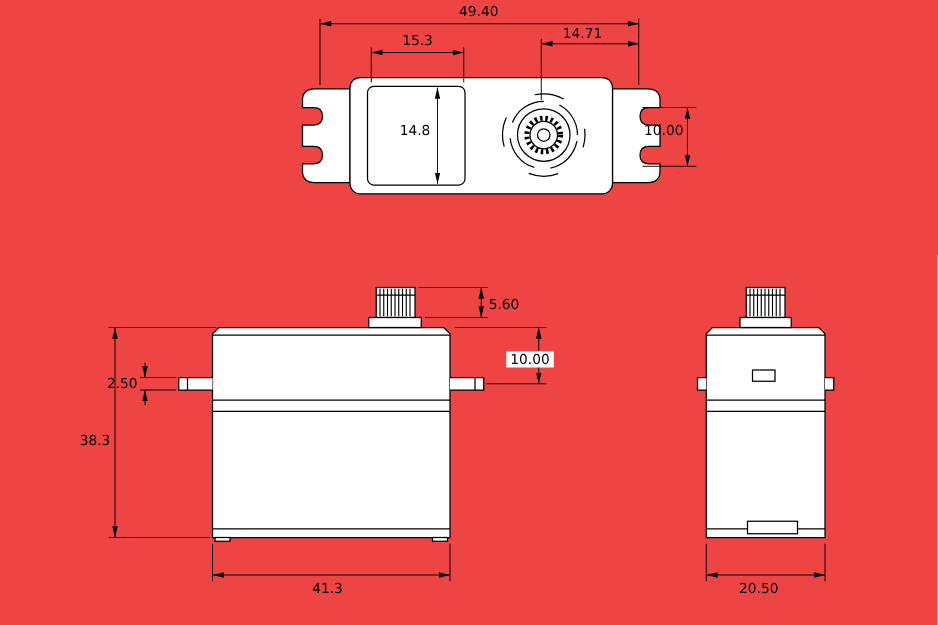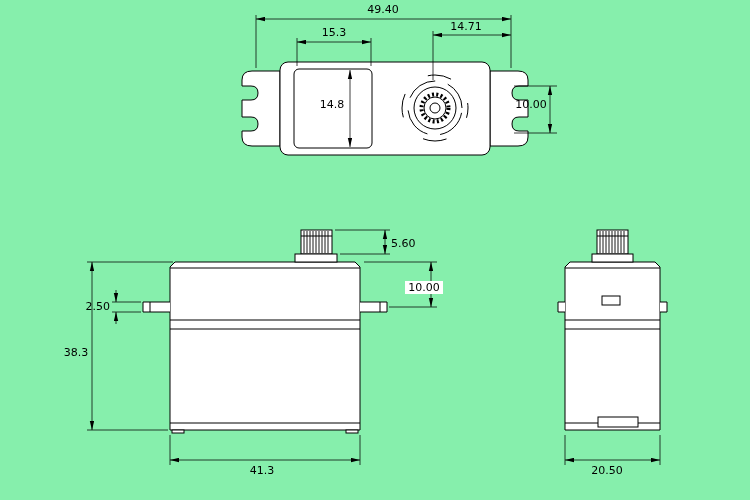--- a/index.html
+++ b/index.html
@@ -1,16 +1,16 @@
 <!DOCTYPE html>
 <html><head>
 <meta charset="utf-8">
 <style>
   html,body{margin:0;padding:0;background:#ffffff}
-  .canvas{position:relative;width:750px;height:500px;background:#86efac;overflow:hidden}
+  .canvas{position:relative;width:750px;height:500px;background:#ef4444;overflow:hidden}
   svg{display:block}
   .ln{stroke:#000;stroke-width:1;fill:none}
   .fw{fill:#ffffff}
   .ext{stroke:#000;stroke-width:.75;fill:none}
   .dim{stroke:#000;stroke-width:.75;fill:none}
   .teeth{stroke:#000;stroke-width:.9;fill:none}
   .gear{stroke:#000;stroke-width:4;fill:none}
   .t{font-family:"DejaVu Sans","Liberation Sans",sans-serif;font-size:11px;fill:#000}
 </style>
 </head>

